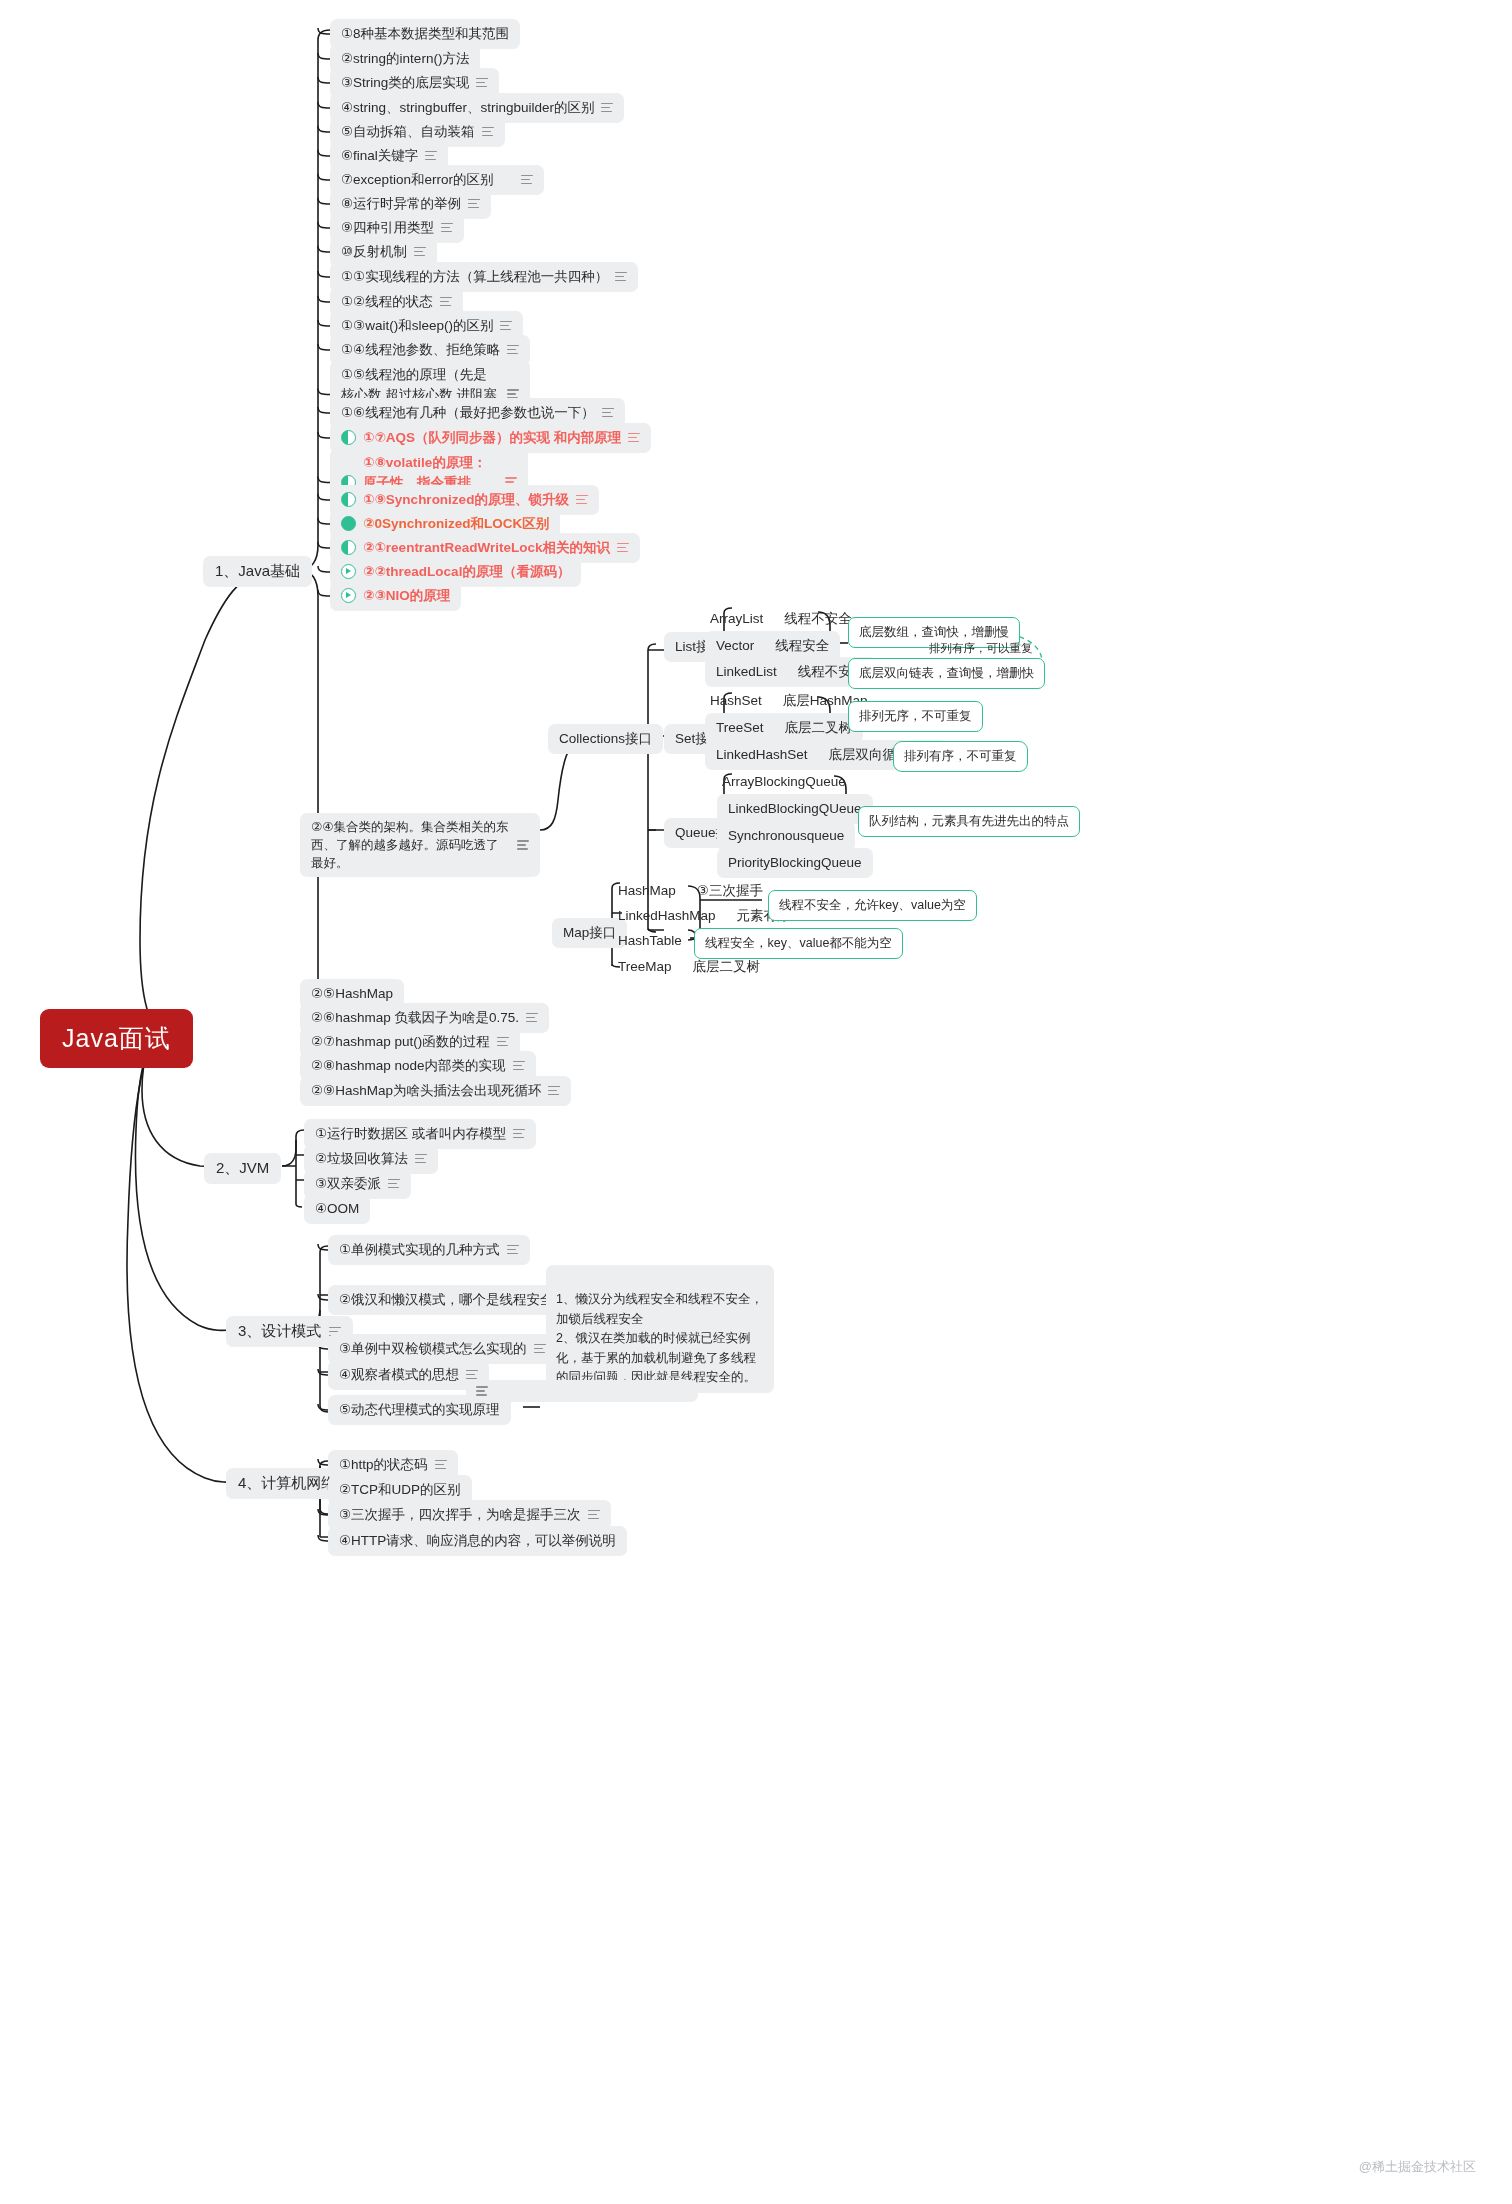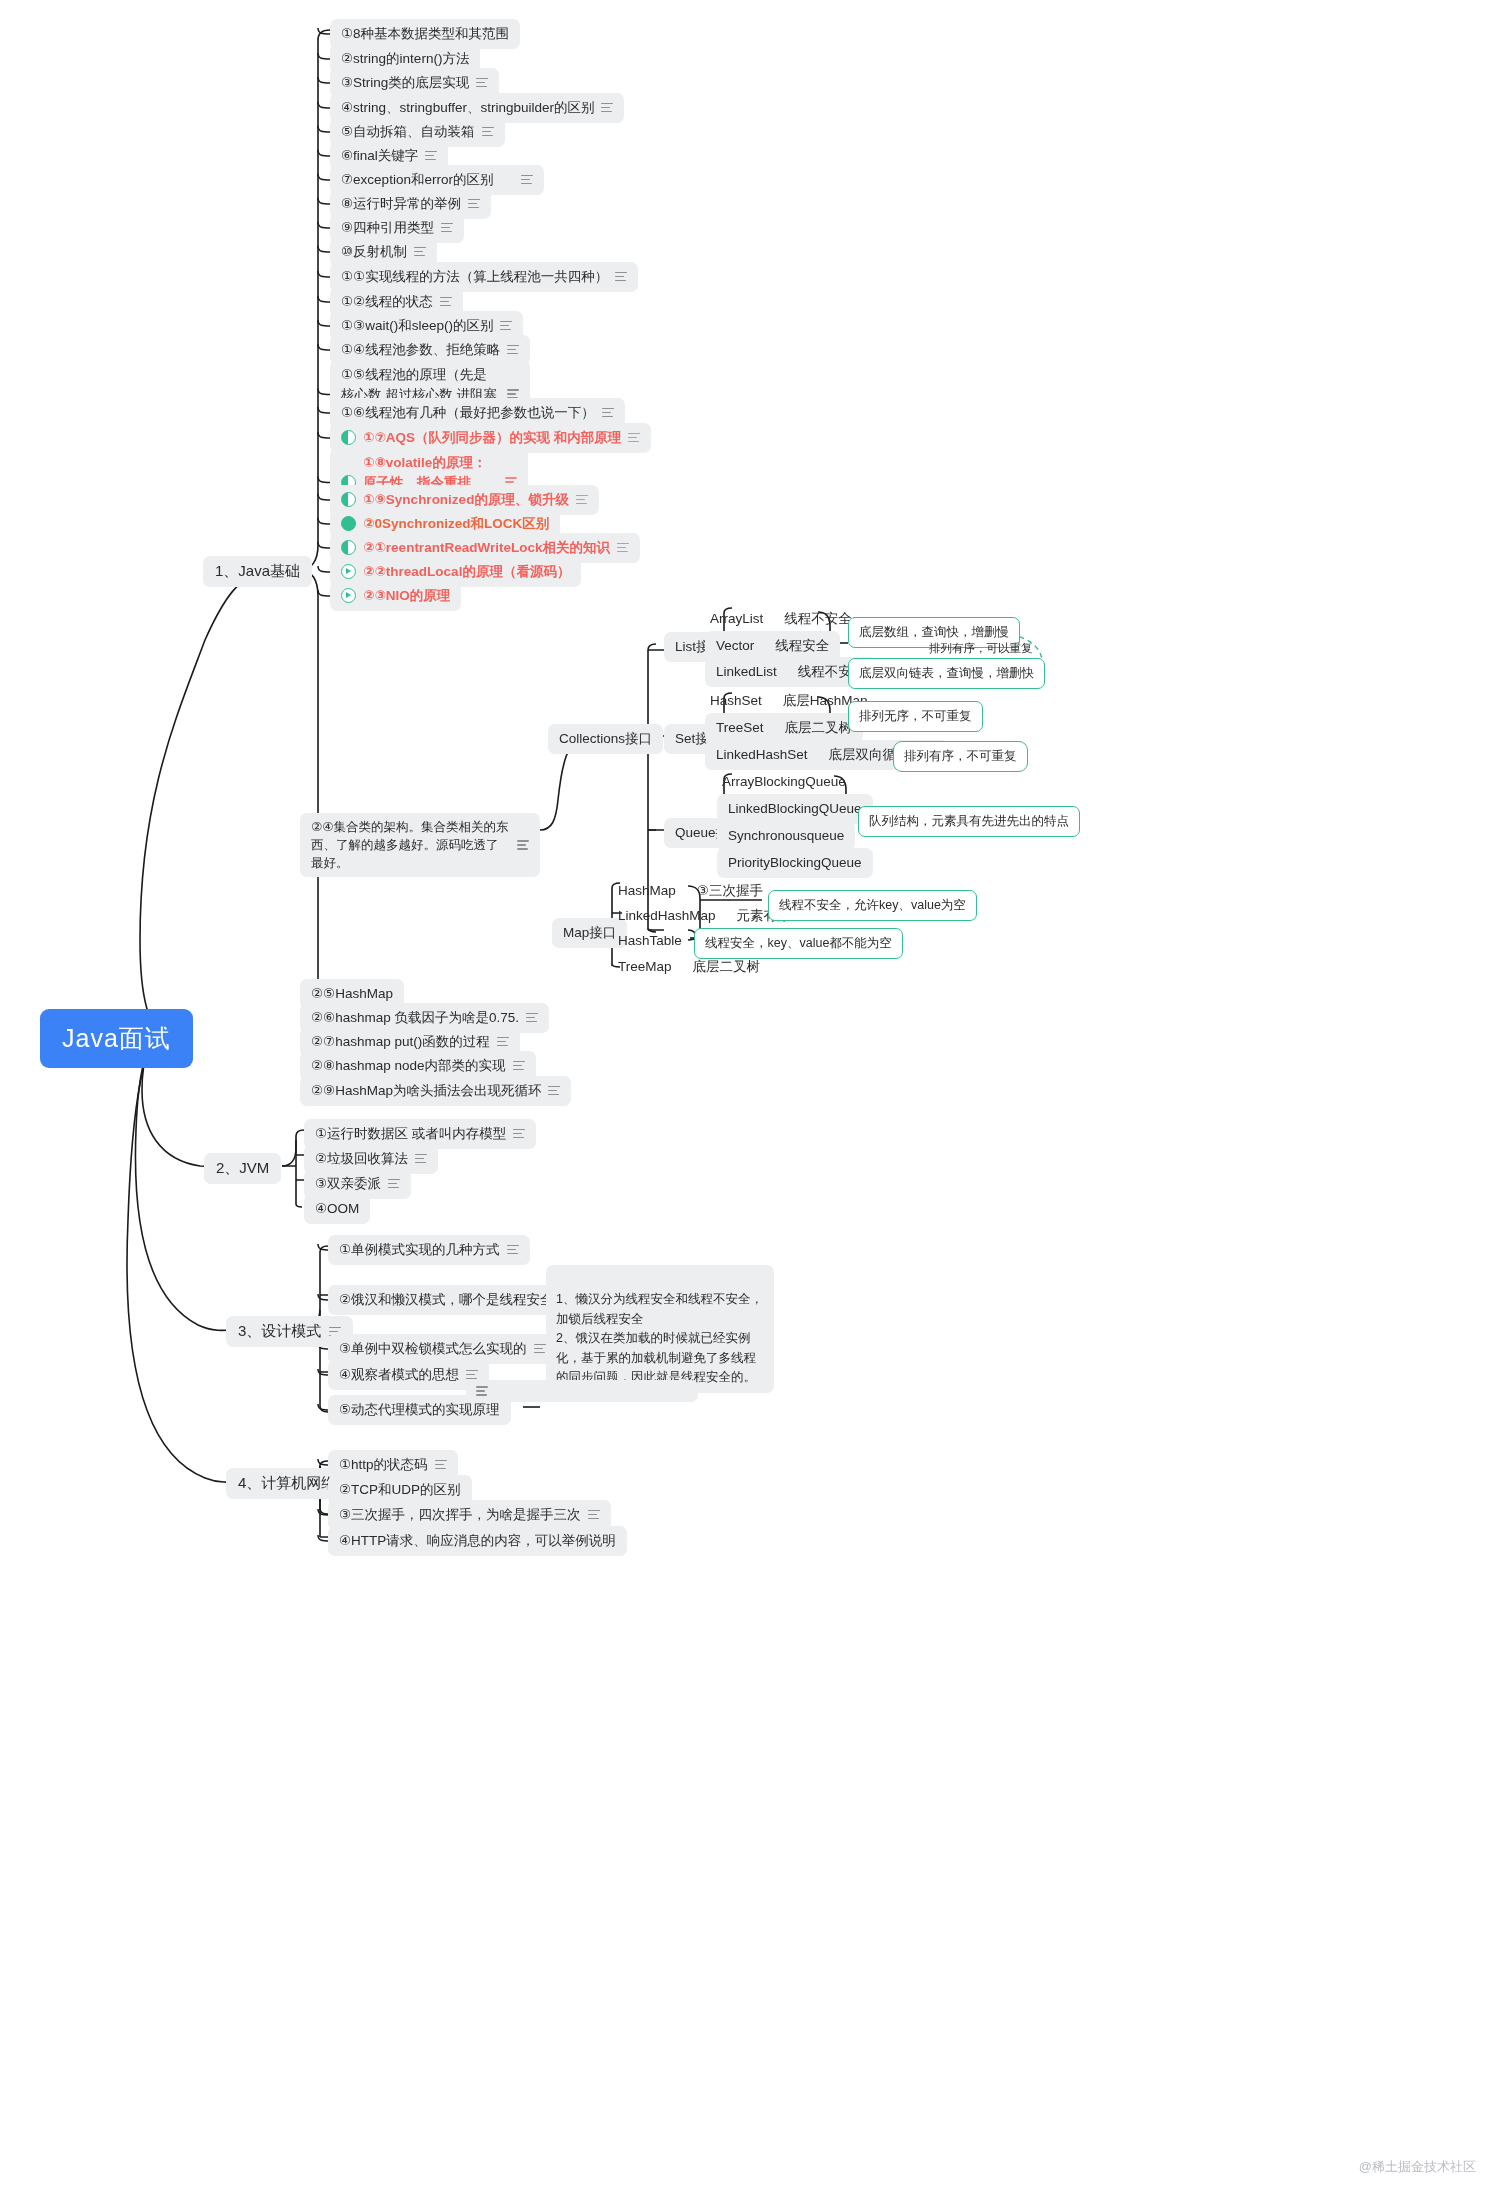--- a/index.html
+++ b/index.html
@@ -23,21 +23,21 @@
     white-space:nowrap;
     display:flex;align-items:center;gap:7px;
     box-sizing:border-box;
   }
   .node.wrap{white-space:normal;}
   .node.bare{background:transparent;padding:3px 5px;}
 
   
   .root{
     position:absolute;
-    background:#3b82f6;
+    background:#b91c1c;
     color:#ffffff;
     border-radius:9px;
     padding:13px 22px;
     font-size:25px;
     letter-spacing:1px;
     white-space:nowrap;
   }
 
   
   .cat{

